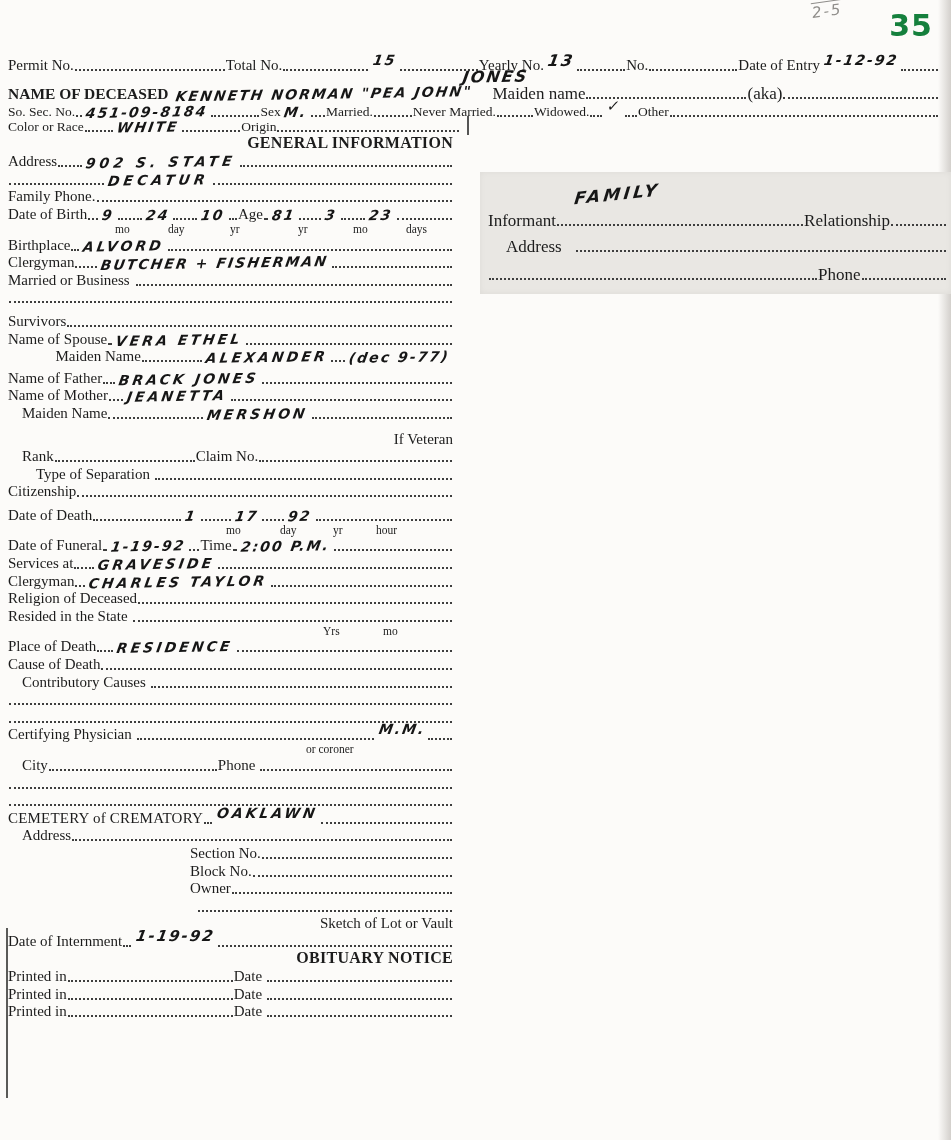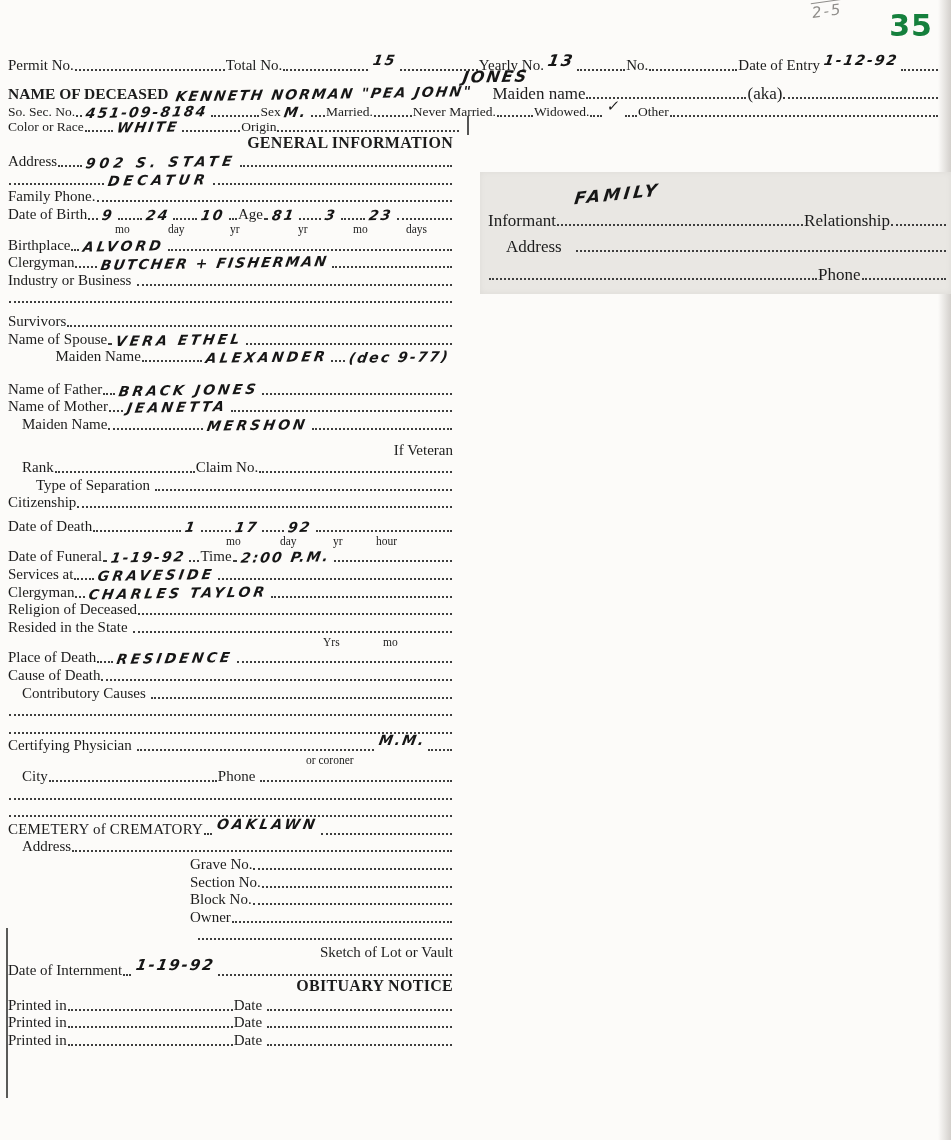--- a/index.html
+++ b/index.html
@@ -42,21 +42,21 @@
   .divider-origin{position:absolute;left:467px;top:116px;width:2px;height:19px;background:#555;}
 
   
   .informant-box{position:absolute;left:480px;top:172px;right:0;height:122px;
         background:#e9e7e3;box-shadow:inset 0 0 6px rgba(0,0,0,.05);}
   .informant-box .row{position:absolute;left:8px;right:4px;font-size:17px;}
   .ib-r1{top:38px;} .ib-r2{top:64px;} .ib-r3{top:92px;}
   .hw-family{position:absolute;left:95px;top:12px;font:italic bold 17px "DejaVu Sans",sans-serif;
         letter-spacing:3px;transform:skewX(-12deg) rotate(-6deg);color:#161616;}
   .jones{position:absolute;left:452px;top:-16px;}
-  .mt6{margin-top:6px;} .mt7{margin-top:15px;} .mt8{margin-top:8px;}
+  .mt6{margin-top:6px;} .mt7{margin-top:4px;} .mt8{margin-top:8px;}
 </style>
 </head>
 <body>
 
 <div class="page">
   <div class="scan-edge-right"></div>
   <div class="scan-edge-left"></div>
 
   <span class="pencil">2-5</span>
   <span class="pagenum">35</span>
@@ -197,21 +197,21 @@
     </div>
 
     <div class="row">
       <span class="lbl">Clergyman</span>
       <span class="dots" style="width:22px"></span>
       <span class="hw">BUTCHER + FISHERMAN</span>
       <span class="dots grow"></span>
     </div>
 
     <div class="row">
-      <span class="lbl">Industry or Business</span>
+      <span class="lbl">Married or Business</span>
       <span class="dots grow" style="margin-left:6px"></span>
     </div>
 
     <div class="row">
       <span class="dots grow"></span>
     </div>
 
     <div class="row mt6">
       <span class="lbl">Survivors</span>
       <span class="dots grow"></span>
@@ -391,24 +391,20 @@
       <span class="hw up" style="letter-spacing:3px">OAKLAWN</span>
       <span class="dots grow"></span>
     </div>
 
     <div class="row">
       <span class="lbl ind1">Address</span>
       <span class="dots grow"></span>
     </div>
 
     <div class="row">
-      <span class="lbl cemind">Grave No.</span>
-      <span class="dots grow"></span>
-    </div>
-    <div class="row">
       <span class="lbl cemind">Section No.</span>
       <span class="dots grow"></span>
     </div>
     <div class="row">
       <span class="lbl cemind">Block No.</span>
       <span class="dots grow"></span>
     </div>
     <div class="row">
       <span class="lbl cemind">Owner</span>
       <span class="dots grow"></span>

